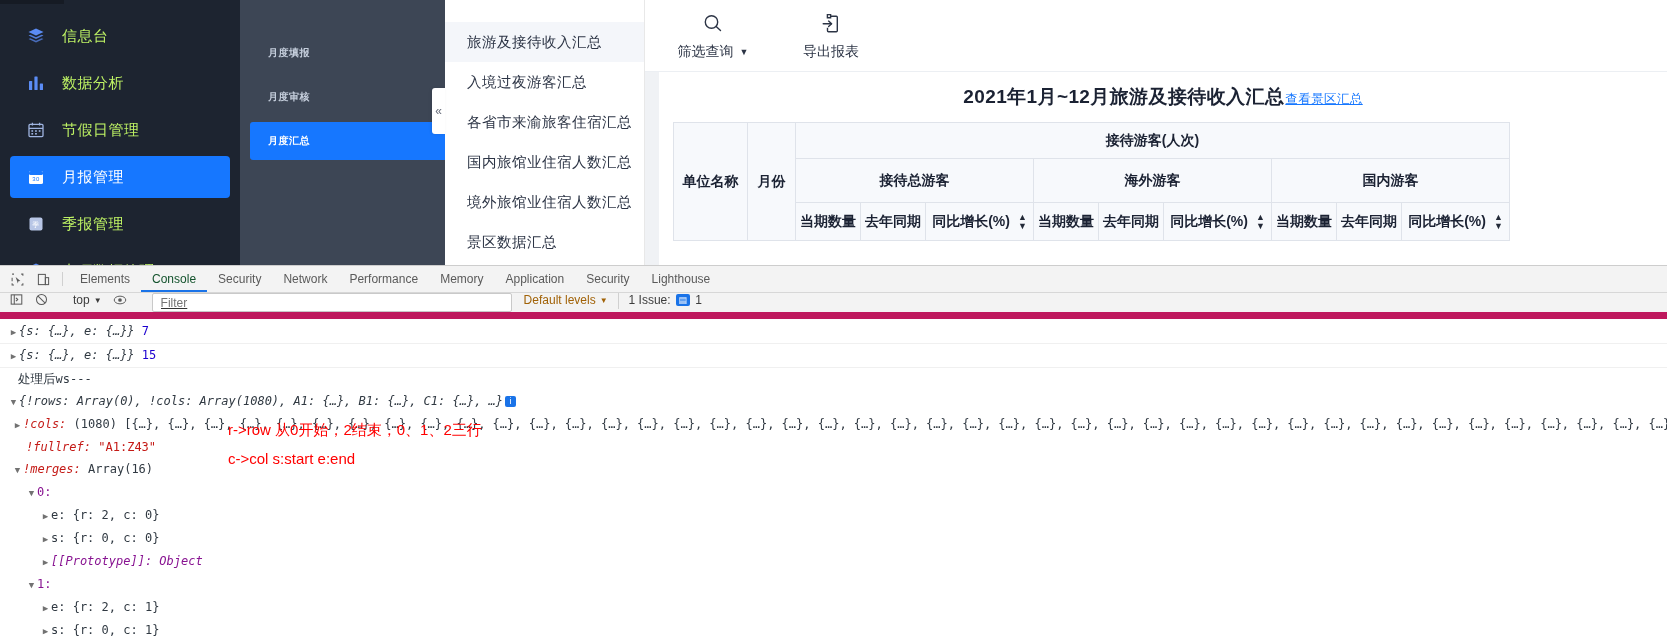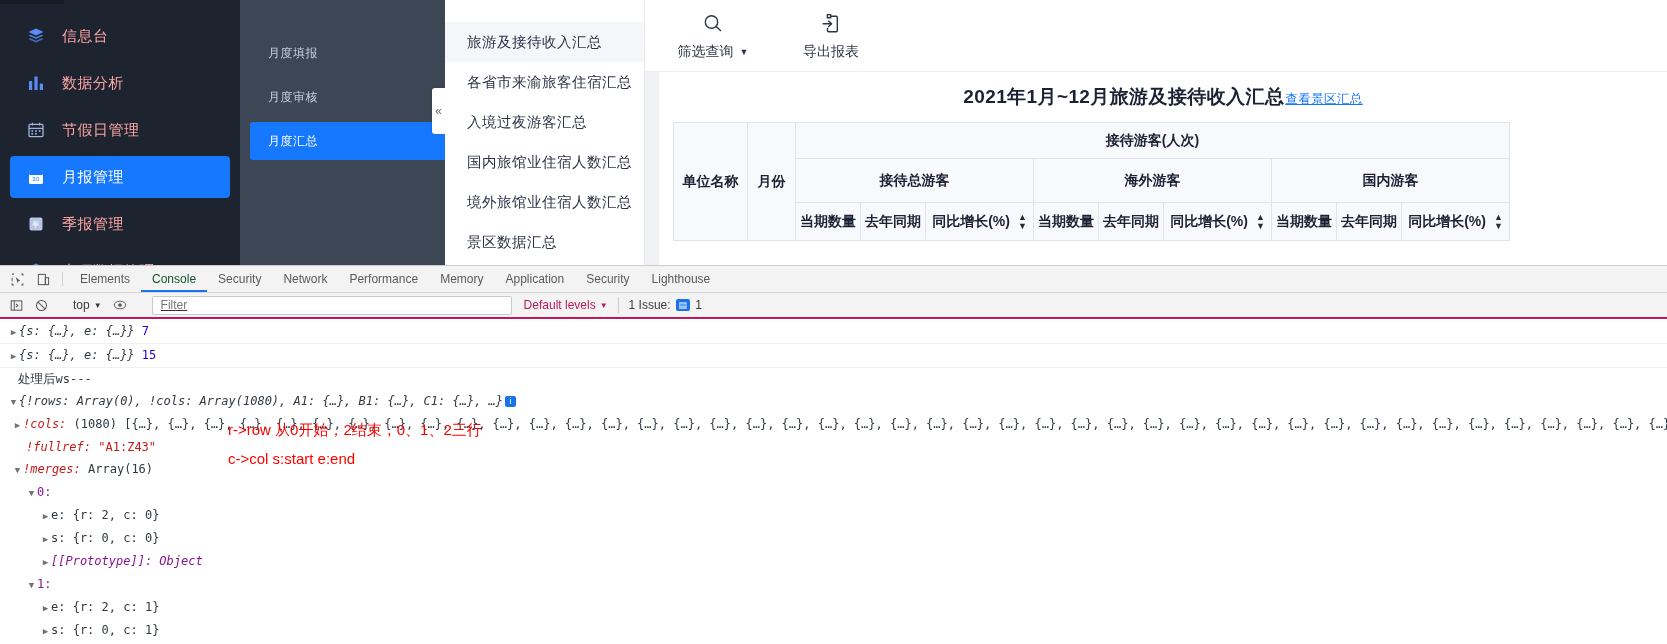--- a/index.html
+++ b/index.html
@@ -38,21 +38,21 @@
     position: absolute; left: 0; top: 0;
     width: 64px; height: 4px;
     background: #161b24;
   }
   .nav-item {
     display: flex; align-items: center;
     height: 42px;
     margin: 5px 10px;
     padding-left: 17px;
     border-radius: 4px;
-    color: #fca5a5;
+    color: #bef264;
     font-size: 15px;
     letter-spacing: 0.5px;
     cursor: pointer;
   }
   .nav-item.active {
     background: #1677ff;
     color: #ffffff;
   }
   .nav-icon {
     width: 18px; height: 18px;
@@ -69,23 +69,24 @@
     padding-top: 28px;
     position: relative;
   }
   .sub-item {
     height: 38px;
     line-height: 38px;
     margin: 6px 0 6px 10px;
     padding-left: 18px;
     border-radius: 3px 0 0 3px;
     color: #c6cfdd;
-    font-size: 12px;
+    font-size: 10px;
     letter-spacing: 0.5px;
     cursor: pointer;
+    font-weight: bold;
   }
   .sub-item.active {
     background: #1677ff;
     color: #ffffff;
   }
 
   
   .sidebar3 {
     width: 200px; min-width: 200px;
     background: #ffffff;
@@ -247,22 +248,22 @@
     cursor: pointer;
     white-space: nowrap;
   }
   .dt-tab.active {
     color: #14532d;
     box-shadow: inset 0 -2px 0 #1a73e8;
   }
 
   .dt-toolbar {
     height: 26px;
-    display: flex; align-items: center;
-    border-bottom: 2px solid #be185d;
+    display: flex; align-items: flex-start;
+    border-bottom: 7px solid #be185d;
     background: #f3f3f3;
     padding-left: 4px;
     gap: 0px;
   }
   .dt-toolbar .dt-icobtn { width: 25px; }
   .ctx-select {
     display: flex; align-items: center; gap: 4px;
     font-size: 12px; color: #3c3c3c;
     padding: 0 6px; cursor: pointer;
   }
@@ -281,21 +282,21 @@
   }
   .filter-box input {
     border: 0; outline: 0; width: 100%;
     font-size: 12px; color: #333;
     font-family: "Liberation Sans", sans-serif;
     background: transparent;
     text-decoration: underline;
   }
   .levels {
     margin-left: 12px;
-    font-size: 12px; color: #be185d;
+    font-size: 12px; color: #a16207;
     display: flex; align-items: center; gap: 4px;
     cursor: pointer;
   }
   .vdivide { width:1px; height:16px; background:#d0d0d0; margin: 0 10px; }
   .issues {
     display: flex; align-items: center; gap: 5px;
     font-size: 12px; color: #3c3c3c; cursor: pointer;
   }
   .issue-chip {
     background: #1a73e8; color: #fff;
@@ -449,22 +450,22 @@
 
     <div class="sidebar2">
       <div class="sub-item">月度填报</div>
       <div class="sub-item">月度审核</div>
       <div class="sub-item active">月度汇总</div>
     </div>
 
     <div class="sidebar3">
       <div class="collapse-handle">«</div>
       <div class="list-item active">旅游及接待收入汇总</div>
+      <div class="list-item">入境过夜游客汇总</div>
       <div class="list-item">各省市来渝旅客住宿汇总</div>
-      <div class="list-item">入境过夜游客汇总</div>
       <div class="list-item">国内旅馆业住宿人数汇总</div>
       <div class="list-item">境外旅馆业住宿人数汇总</div>
       <div class="list-item">景区数据汇总</div>
     </div>
 
     <div class="main">
 
       <div class="toolbar">
         <div class="tool-btn">
           <span class="ticon">

